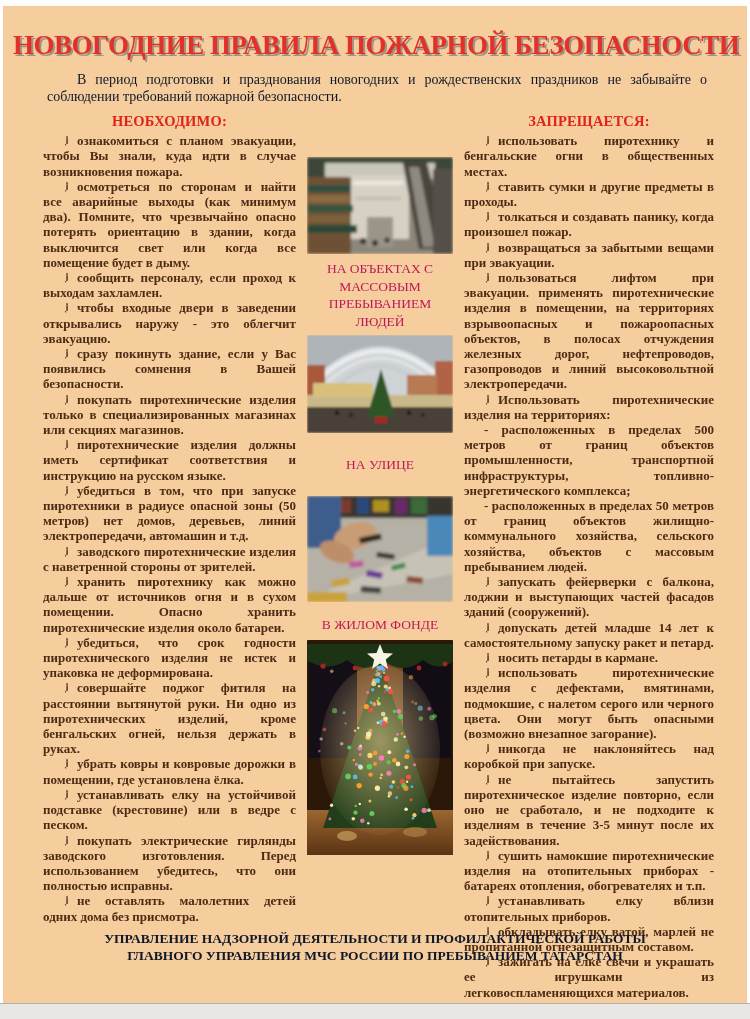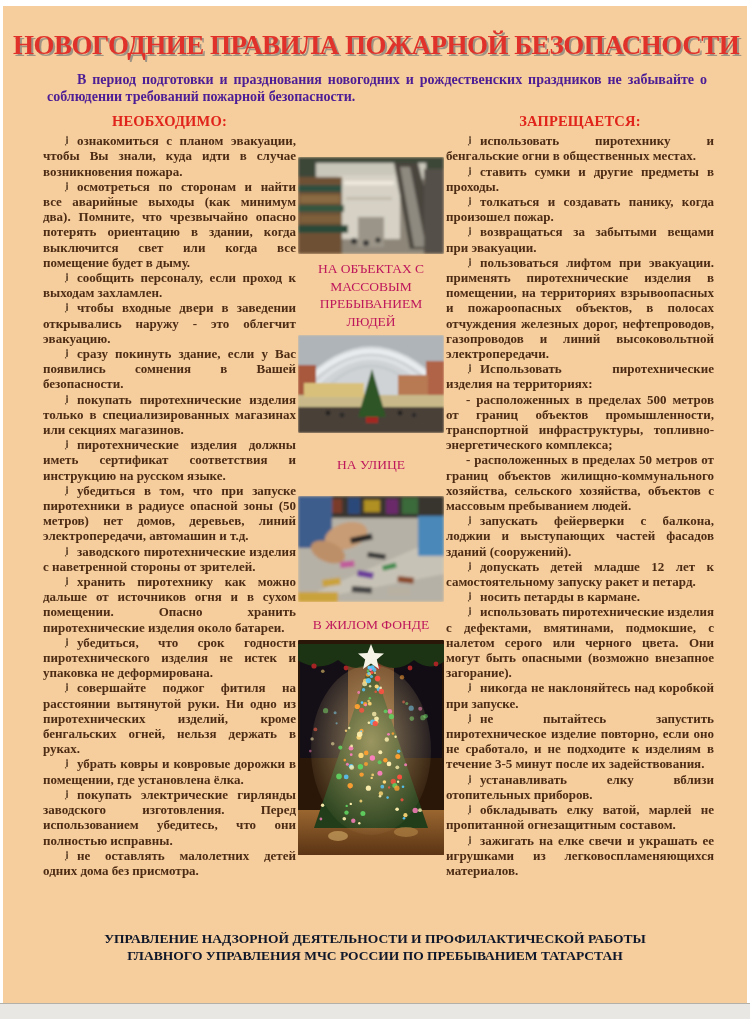--- a/index.html
+++ b/index.html
@@ -16,25 +16,25 @@
   }
   
   .title{
     margin:24px 10px 0;text-align:center;
     font-size:27px;font-weight:bold;letter-spacing:-0.5px;
     color:#e0322a;text-shadow:2px 2px 0 rgba(130,128,124,.75);
     white-space:nowrap;
   }
   .intro{
     margin:10px 40px 0 44px;text-indent:30px;
-    font-size:14px;font-weight:bold;line-height:1.22;
-    color:#4c1d95;text-align:justify;
+    font-size:14px;font-weight:normal;line-height:1.22;
+    color:#0f172a;text-align:justify;
   }
   
-  .columns{display:flex;padding:6px 33px 0 40px;align-items:flex-start;}
+  .columns{display:flex;padding:6px 33px 0 40px;gap:9px;align-items:flex-start;}
   .col-left{width:253px;flex:none;}
   .col-right{flex:1;min-width:0;}
   .col-mid{width:150px;flex:none;padding-top:46px;display:flex;flex-direction:column;align-items:center;}
   .col-header{
     margin:2px 0 3px;text-align:center;
     font-size:14.5px;font-weight:bold;color:#e0241b;letter-spacing:.2px;
   }
   .item{
     margin:0;text-indent:20px;text-align:justify;
     font-size:13px;line-height:1.17;font-weight:bold;
@@ -147,20 +147,25 @@
                 <rect x="3.9" y="3.6" width="1.5" height="6.2" fill="#3a2412"></rect>
                 <path d="M4 9.6 C2.4 10.6 2.2 11.5 3.6 11.4" fill="none" stroke="#3a2412" stroke-width="1"></path>
               </svg></span><span>совершайте поджог фитиля на расстоянии вытянутой руки. Ни одно из пиротехнических изделий, кроме бенгальских огней, нельзя держать в руках.</span></p>
 
           <p class="item"><span class="bi-wrap"><svg viewBox="0 0 8 12">
                 <path d="M4.6 0.6 C5.8 1.8 5.6 3 4.6 3.8 C3.6 3 3.4 1.8 4.6 0.6 Z" fill="#3a2412"></path>
                 <rect x="3.9" y="3.6" width="1.5" height="6.2" fill="#3a2412"></rect>
                 <path d="M4 9.6 C2.4 10.6 2.2 11.5 3.6 11.4" fill="none" stroke="#3a2412" stroke-width="1"></path>
               </svg></span><span>убрать ковры и ковровые дорожки в помещении, где установлена ёлка.</span></p>
 
+          <p class="item"><span class="bi-wrap"><svg viewBox="0 0 8 12">
+                <path d="M4.6 0.6 C5.8 1.8 5.6 3 4.6 3.8 C3.6 3 3.4 1.8 4.6 0.6 Z" fill="#3a2412"></path>
+                <rect x="3.9" y="3.6" width="1.5" height="6.2" fill="#3a2412"></rect>
+                <path d="M4 9.6 C2.4 10.6 2.2 11.5 3.6 11.4" fill="none" stroke="#3a2412" stroke-width="1"></path>
+              </svg></span><span>устанавливать елку на устойчивой подставке (крестовине) или в ведре с песком.</span></p>
 
           <p class="item"><span class="bi-wrap"><svg viewBox="0 0 8 12">
                 <path d="M4.6 0.6 C5.8 1.8 5.6 3 4.6 3.8 C3.6 3 3.4 1.8 4.6 0.6 Z" fill="#3a2412"></path>
                 <rect x="3.9" y="3.6" width="1.5" height="6.2" fill="#3a2412"></rect>
                 <path d="M4 9.6 C2.4 10.6 2.2 11.5 3.6 11.4" fill="none" stroke="#3a2412" stroke-width="1"></path>
               </svg></span><span>покупать электрические гирлянды заводского изготовления. Перед использованием убедитесь, что они полностью исправны.</span></p>
 
           <p class="item"><span class="bi-wrap"><svg viewBox="0 0 8 12">
                 <path d="M4.6 0.6 C5.8 1.8 5.6 3 4.6 3.8 C3.6 3 3.4 1.8 4.6 0.6 Z" fill="#3a2412"></path>
                 <rect x="3.9" y="3.6" width="1.5" height="6.2" fill="#3a2412"></rect>
@@ -481,21 +486,21 @@
           <p class="item"><span class="bi-wrap"><svg viewBox="0 0 8 12">
                 <path d="M4.6 0.6 C5.8 1.8 5.6 3 4.6 3.8 C3.6 3 3.4 1.8 4.6 0.6 Z" fill="#3a2412"></path>
                 <rect x="3.9" y="3.6" width="1.5" height="6.2" fill="#3a2412"></rect>
                 <path d="M4 9.6 C2.4 10.6 2.2 11.5 3.6 11.4" fill="none" stroke="#3a2412" stroke-width="1"></path>
               </svg></span><span>запускать фейерверки с балкона, лоджии и выступающих частей фасадов зданий (сооружений).</span></p>
 
           <p class="item"><span class="bi-wrap"><svg viewBox="0 0 8 12">
                 <path d="M4.6 0.6 C5.8 1.8 5.6 3 4.6 3.8 C3.6 3 3.4 1.8 4.6 0.6 Z" fill="#3a2412"></path>
                 <rect x="3.9" y="3.6" width="1.5" height="6.2" fill="#3a2412"></rect>
                 <path d="M4 9.6 C2.4 10.6 2.2 11.5 3.6 11.4" fill="none" stroke="#3a2412" stroke-width="1"></path>
-              </svg></span><span>допускать детей младше 12 лет к самостоятельному запуску ракет и петард.</span></p>
+              </svg></span><span>допускать детей младше 14 лет к самостоятельному запуску ракет и петард.</span></p>
 
           <p class="item"><span class="bi-wrap"><svg viewBox="0 0 8 12">
                 <path d="M4.6 0.6 C5.8 1.8 5.6 3 4.6 3.8 C3.6 3 3.4 1.8 4.6 0.6 Z" fill="#3a2412"></path>
                 <rect x="3.9" y="3.6" width="1.5" height="6.2" fill="#3a2412"></rect>
                 <path d="M4 9.6 C2.4 10.6 2.2 11.5 3.6 11.4" fill="none" stroke="#3a2412" stroke-width="1"></path>
               </svg></span><span>носить петарды в кармане.</span></p>
 
           <p class="item"><span class="bi-wrap"><svg viewBox="0 0 8 12">
                 <path d="M4.6 0.6 C5.8 1.8 5.6 3 4.6 3.8 C3.6 3 3.4 1.8 4.6 0.6 Z" fill="#3a2412"></path>
                 <rect x="3.9" y="3.6" width="1.5" height="6.2" fill="#3a2412"></rect>
@@ -509,20 +514,25 @@
               </svg></span><span>никогда не наклоняйтесь над коробкой при запуске.</span></p>
 
 
 
           <p class="item"><span class="bi-wrap"><svg viewBox="0 0 8 12">
                 <path d="M4.6 0.6 C5.8 1.8 5.6 3 4.6 3.8 C3.6 3 3.4 1.8 4.6 0.6 Z" fill="#3a2412"></path>
                 <rect x="3.9" y="3.6" width="1.5" height="6.2" fill="#3a2412"></rect>
                 <path d="M4 9.6 C2.4 10.6 2.2 11.5 3.6 11.4" fill="none" stroke="#3a2412" stroke-width="1"></path>
               </svg></span><span>не пытайтесь запустить пиротехническое изделие повторно, если оно не сработало, и не подходите к изделиям в течение 3-5 минут после их задействования.</span></p>
 
+          <p class="item"><span class="bi-wrap"><svg viewBox="0 0 8 12">
+                <path d="M4.6 0.6 C5.8 1.8 5.6 3 4.6 3.8 C3.6 3 3.4 1.8 4.6 0.6 Z" fill="#3a2412"></path>
+                <rect x="3.9" y="3.6" width="1.5" height="6.2" fill="#3a2412"></rect>
+                <path d="M4 9.6 C2.4 10.6 2.2 11.5 3.6 11.4" fill="none" stroke="#3a2412" stroke-width="1"></path>
+              </svg></span><span>сушить намокшие пиротехнические изделия на отопительных приборах - батареях отопления, обогревателях и т.п.</span></p>
 
           <p class="item"><span class="bi-wrap"><svg viewBox="0 0 8 12">
                 <path d="M4.6 0.6 C5.8 1.8 5.6 3 4.6 3.8 C3.6 3 3.4 1.8 4.6 0.6 Z" fill="#3a2412"></path>
                 <rect x="3.9" y="3.6" width="1.5" height="6.2" fill="#3a2412"></rect>
                 <path d="M4 9.6 C2.4 10.6 2.2 11.5 3.6 11.4" fill="none" stroke="#3a2412" stroke-width="1"></path>
               </svg></span><span>устанавливать елку вблизи отопительных приборов.</span></p>
 
           <p class="item"><span class="bi-wrap"><svg viewBox="0 0 8 12">
                 <path d="M4.6 0.6 C5.8 1.8 5.6 3 4.6 3.8 C3.6 3 3.4 1.8 4.6 0.6 Z" fill="#3a2412"></path>
                 <rect x="3.9" y="3.6" width="1.5" height="6.2" fill="#3a2412"></rect>

